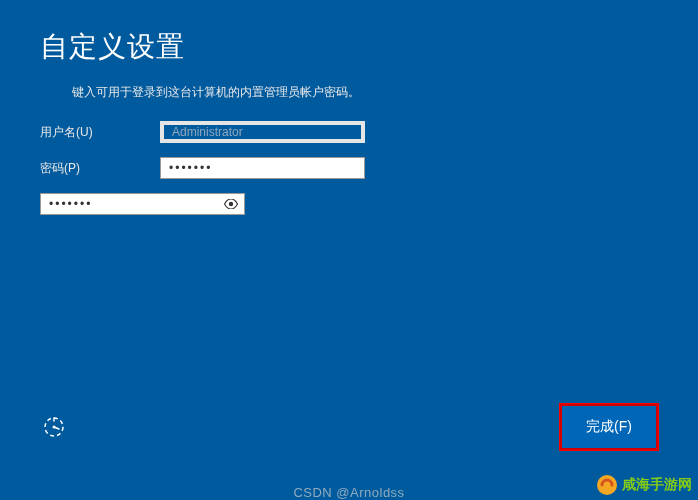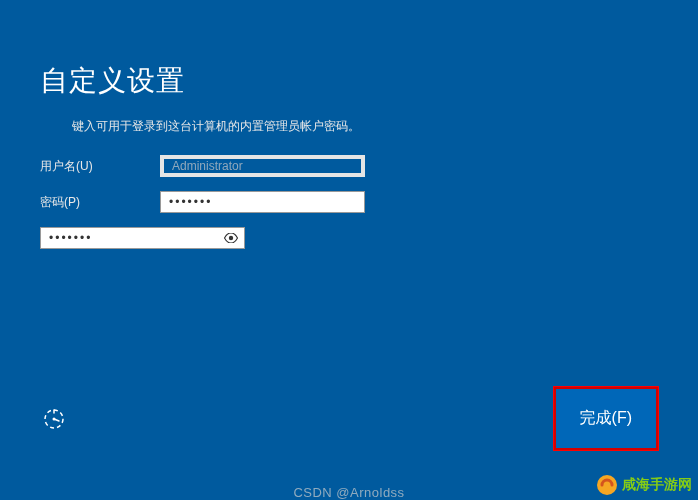--- a/index.html
+++ b/index.html
@@ -6,21 +6,21 @@
     body {
       width: 698px;
       height: 500px;
       background: #005a9e;
       font-family: "Microsoft YaHei", "Segoe UI", sans-serif;
       color: #ffffff;
       position: relative;
       overflow: hidden;
     }
     .container {
-      padding: 62px 40px 0 40px;
+      padding: 28px 40px 0 40px;
     }
     .page-title {
       font-size: 28px;
       font-weight: 300;
       margin-bottom: 18px;
       letter-spacing: 1px;
     }
     .instruction {
       font-size: 12px;
       margin-bottom: 20px;
@@ -96,22 +96,22 @@
       display: flex;
       align-items: center;
       justify-content: center;
       cursor: pointer;
     }
     .finish-button {
       background: #0067b8;
       border: 2px solid #d40000;
       box-shadow: 0 0 0 1px #ff0000;
       color: #ffffff;
-      font-size: 16px;
-      padding: 19px 24px;
+      font-size: 14px;
+      padding: 12px 24px;
       cursor: pointer;
       font-family: inherit;
     }
     .watermark-csdn {
       position: absolute;
       bottom: 0;
       left: 50%;
       transform: translateX(-50%);
       font-size: 13px;
       color: #cccccc;

